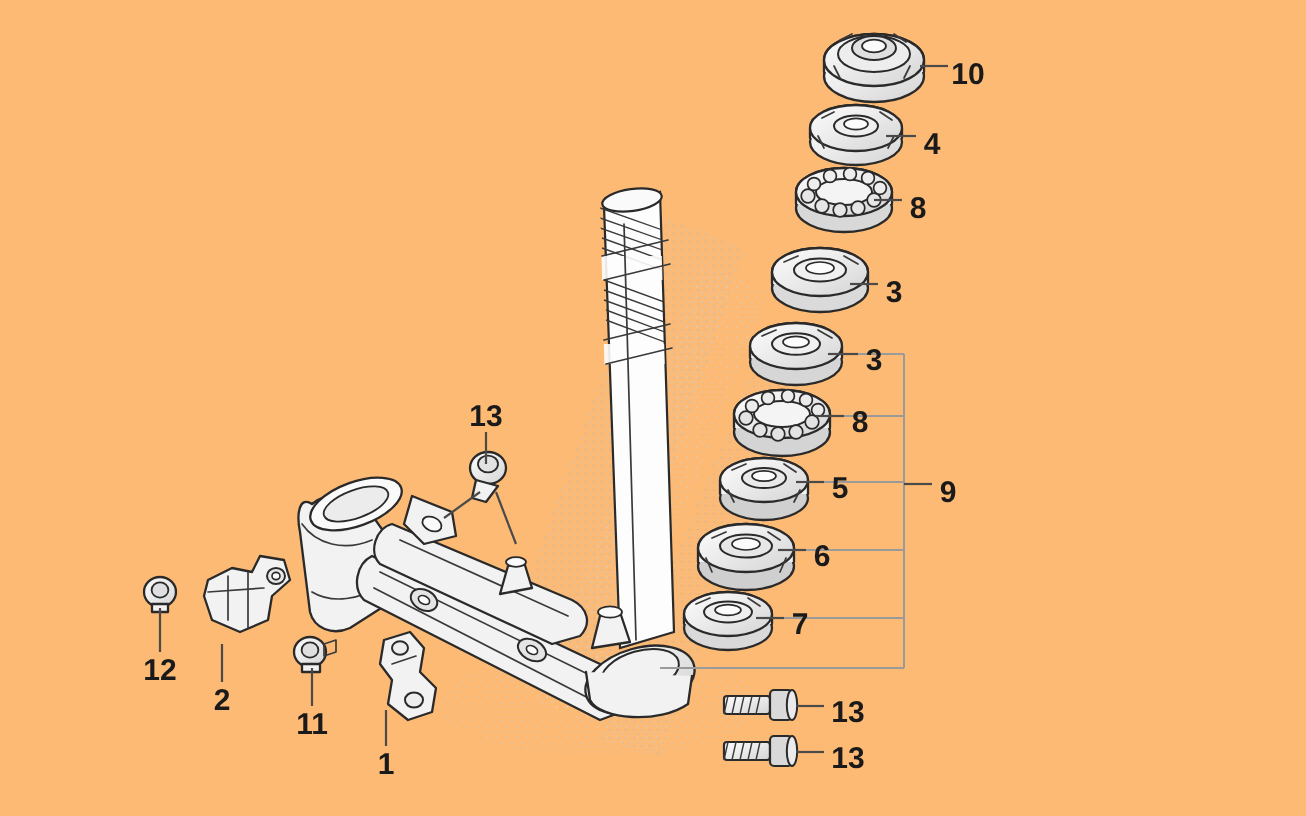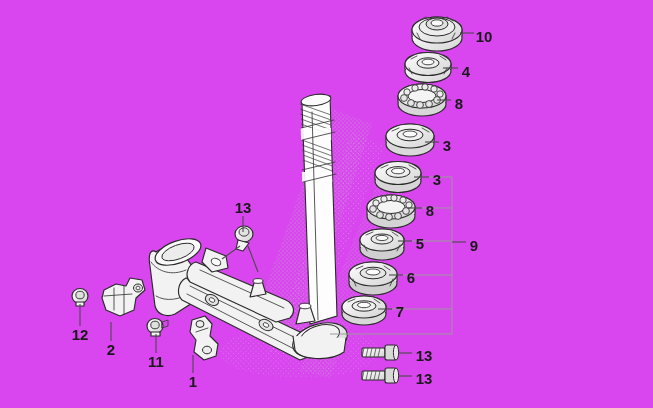--- a/index.html
+++ b/index.html
@@ -7,21 +7,21 @@
     padding: 0;
     background: #ffffff;
   }
   body {
     font-family: "Liberation Sans", sans-serif;
   }
   #diagram-root {
     position: relative;
     width: 653px;
     height: 408px;
-    background: #d946ef;
+    background: #fdba74;
     overflow: hidden;
   }
   #diagram-svg {
     position: absolute;
     left: 0;
     top: 0;
     width: 653px;
     height: 408px;
   }
   .label-text {

